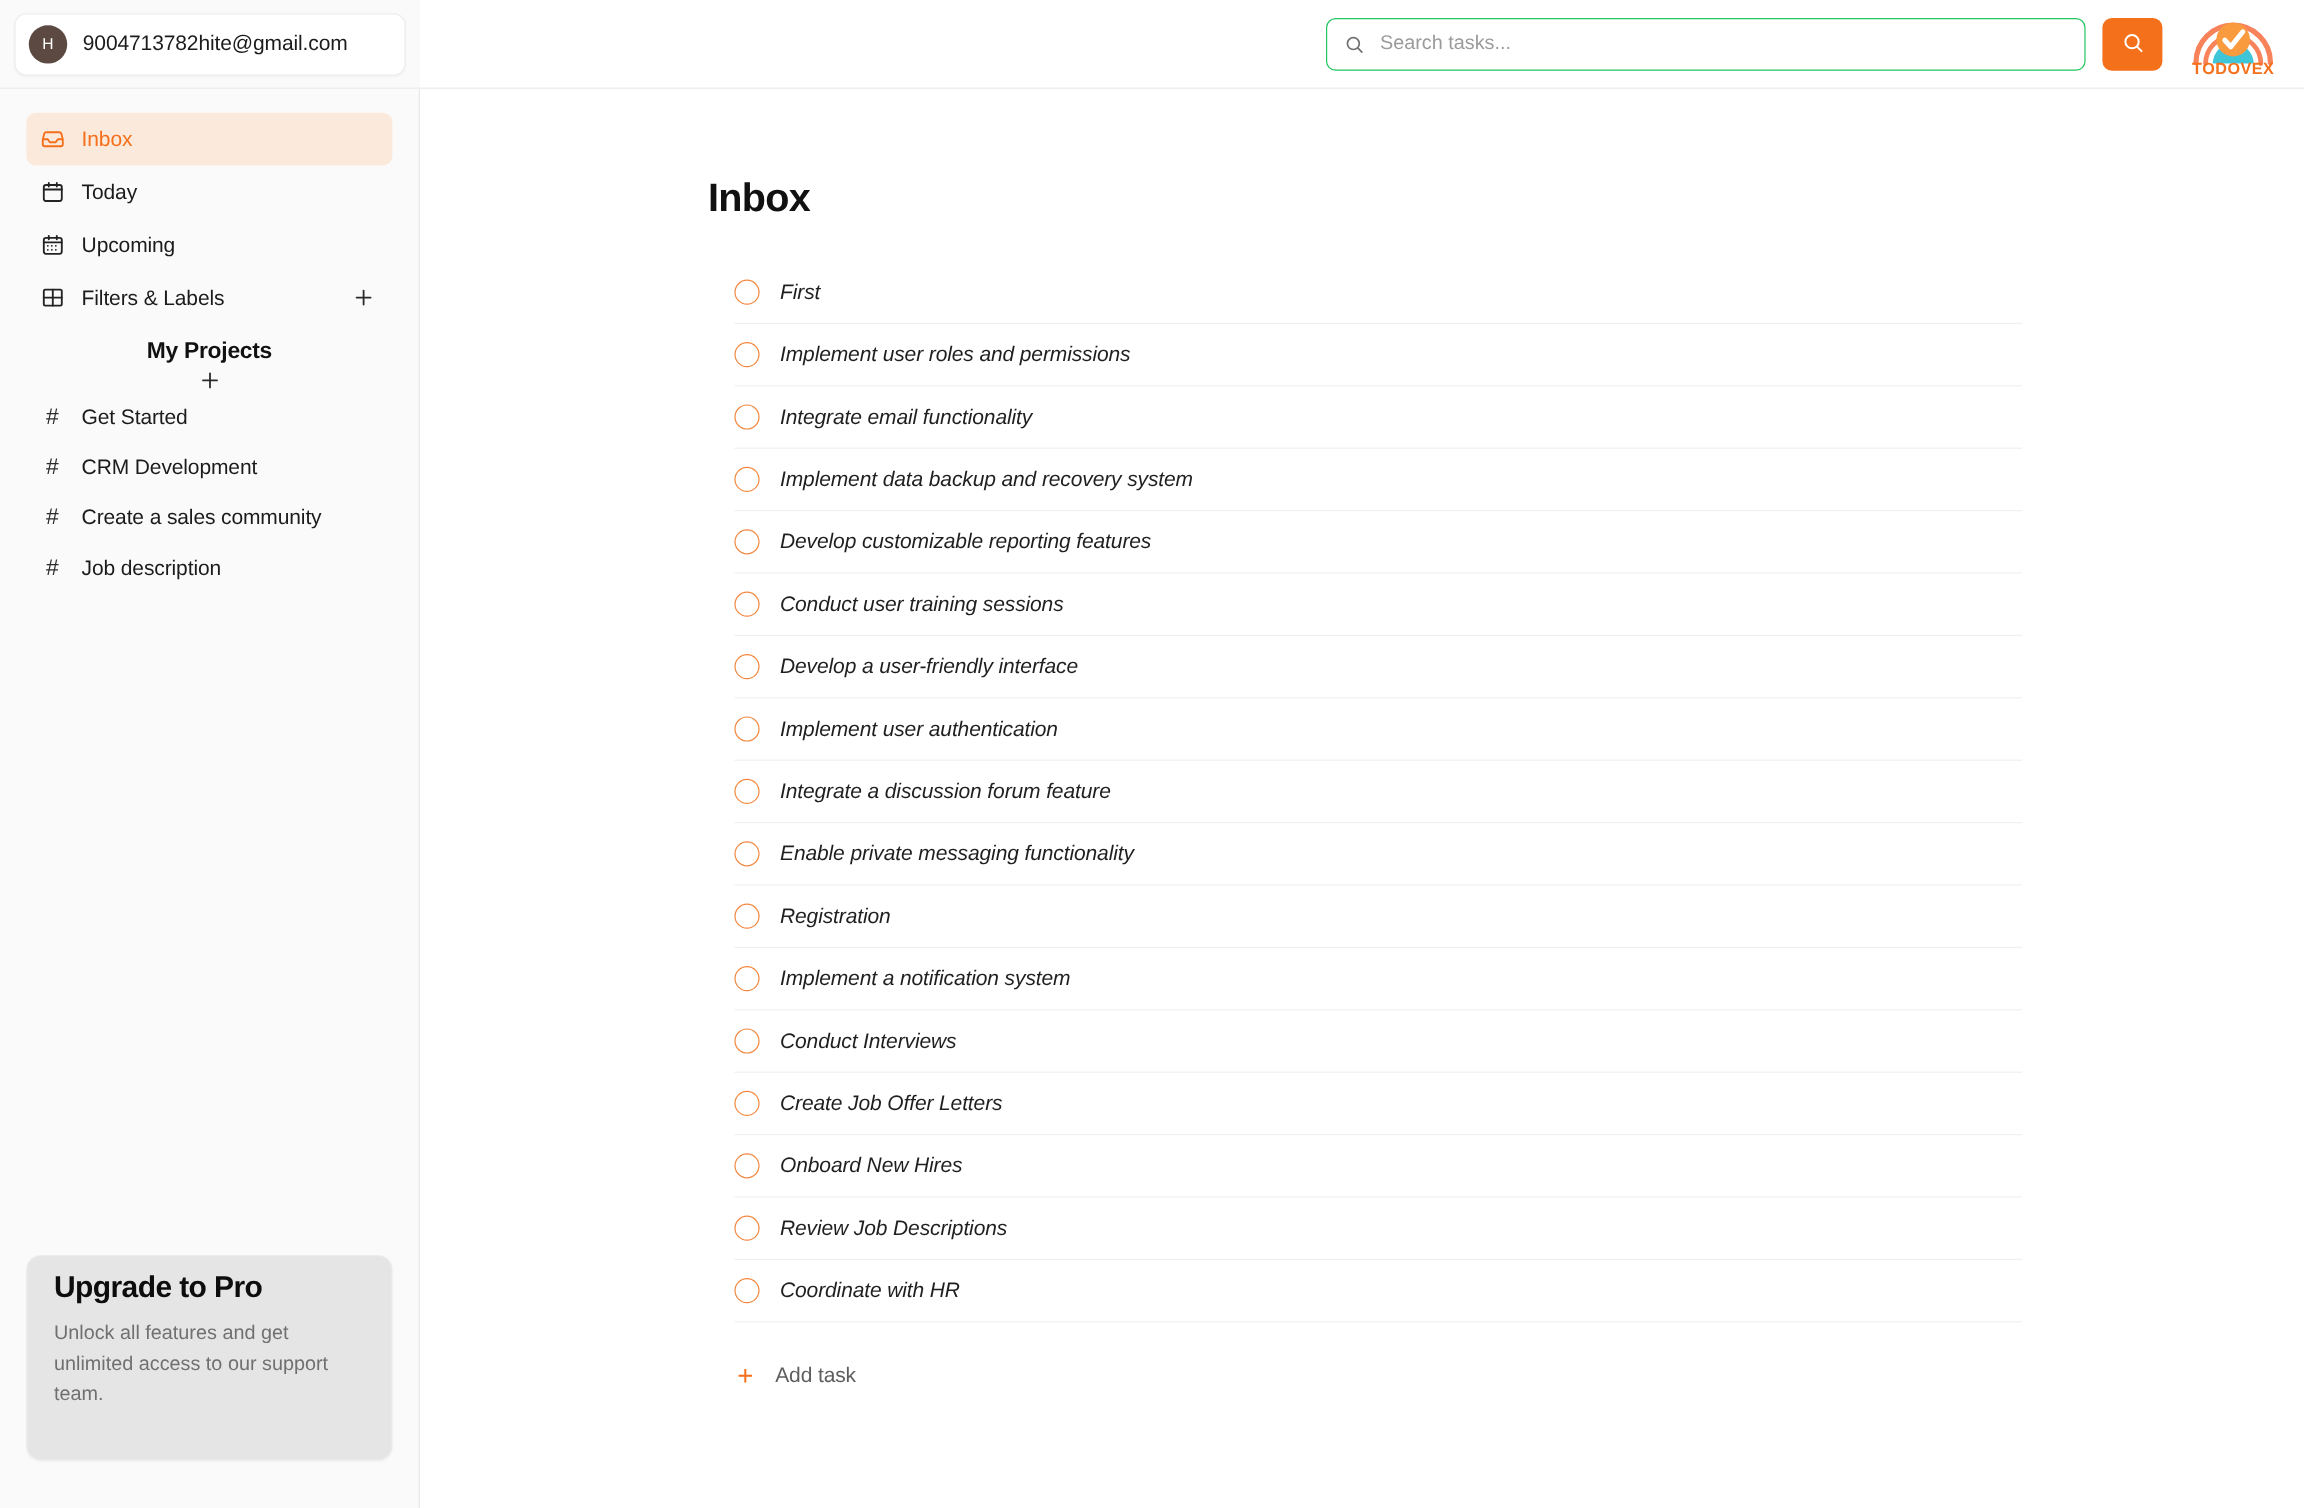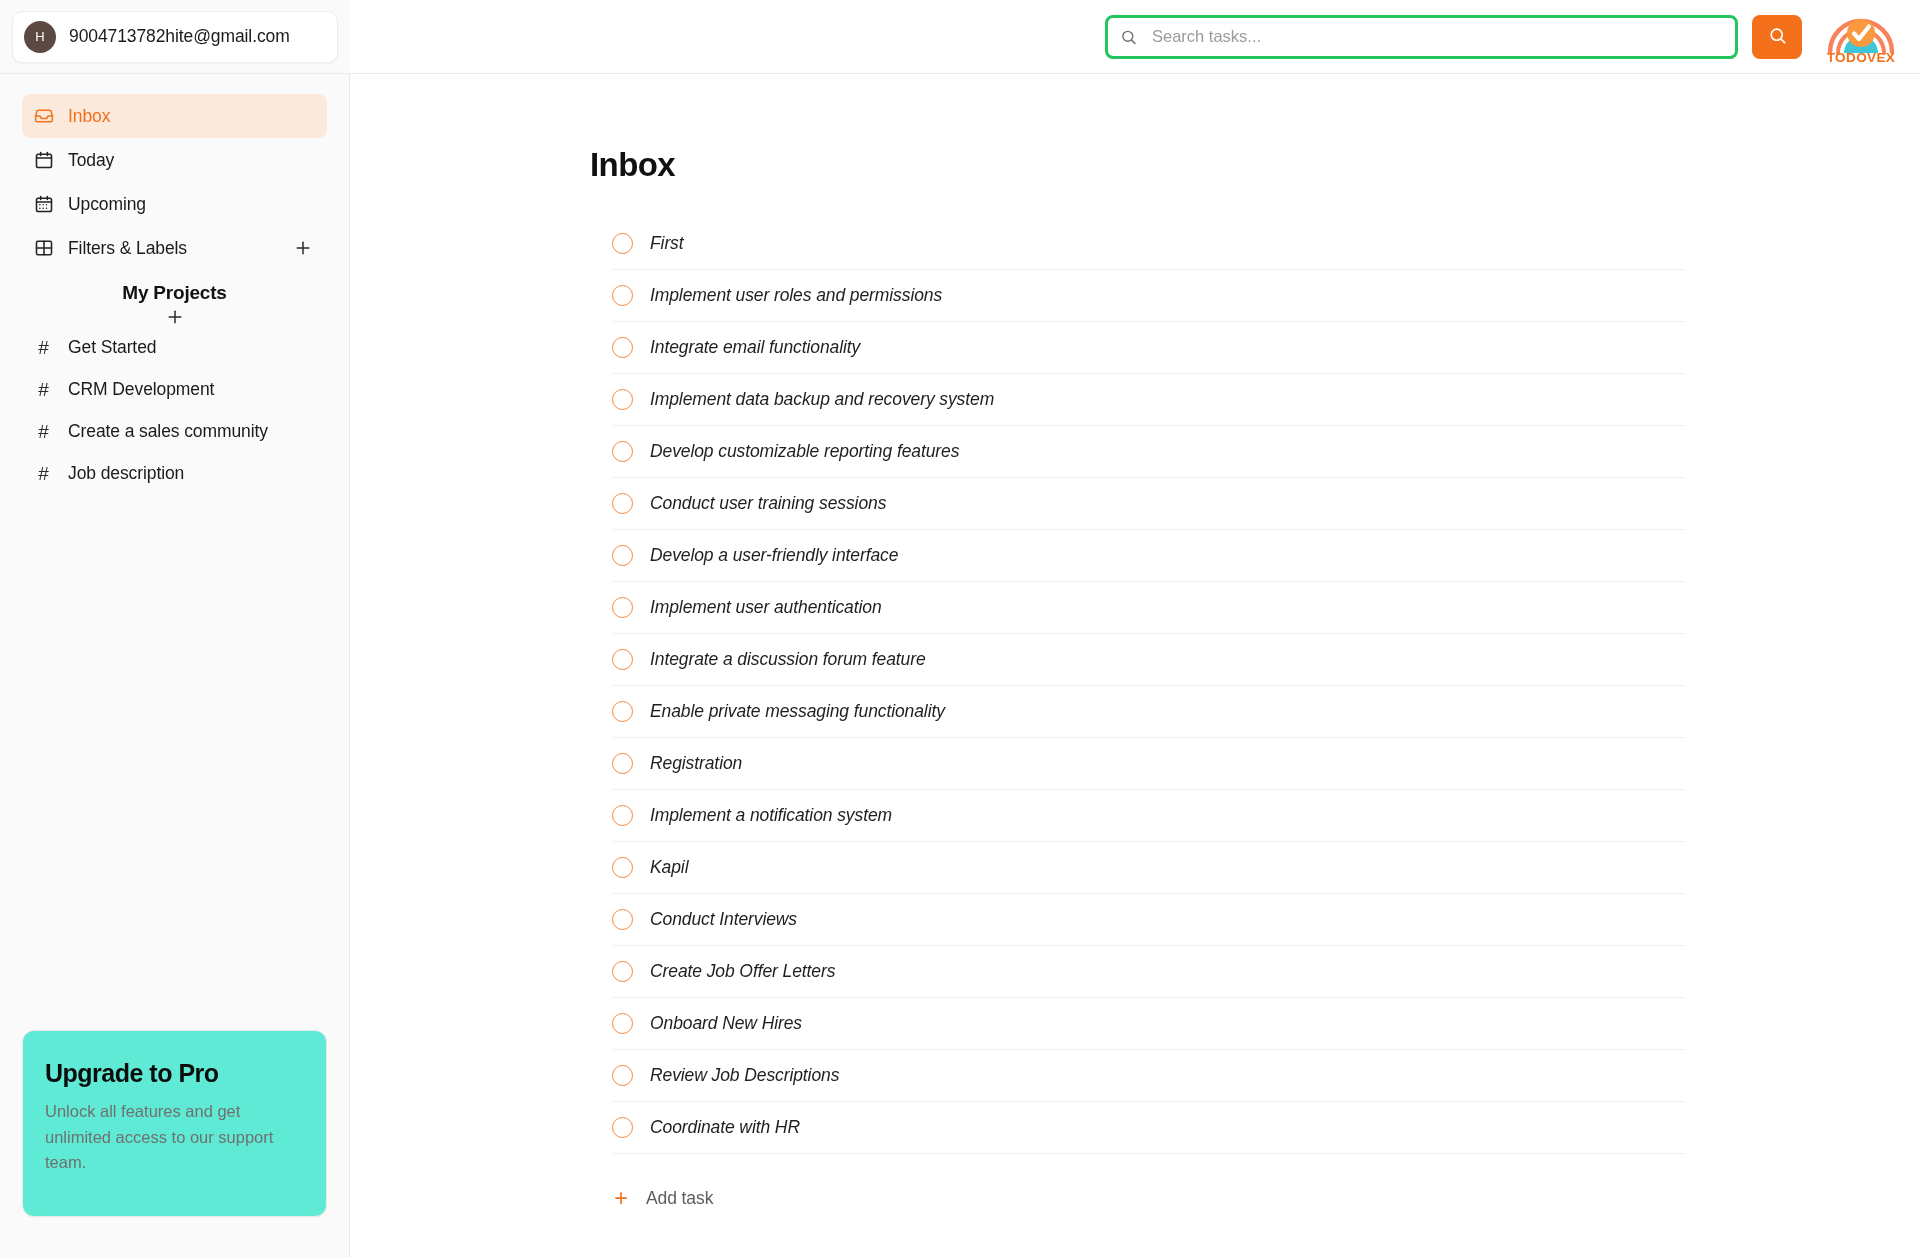--- a/index.html
+++ b/index.html
@@ -92,21 +92,21 @@
 
   .search-wrap {
     position: relative;
     width: 633px;
     height: 44px;
   }
 
   .search-input {
     width: 100%;
     height: 100%;
-    border: 3px solid #22c55e;
+    border: 1px solid #22c55e;
     border-radius: 8px;
     padding: 0 14px 0 44px;
     font-size: 16.5px;
     font-family: "Liberation Sans", sans-serif;
     color: #2b2b2b;
     background: #fff;
     outline: none;
   }
   .search-input::placeholder { color: #9b9b9b; }
 
@@ -231,24 +231,24 @@
     text-align: center;
     font-size: 19px;
     color: #2b2b2b;
     flex: none;
     line-height: 1;
   }
 
   .sidebar-spacer { flex: 1; }
 
   .upgrade-card {
-    background: #5eead4;
+    background: #e5e5e5;
     border: 1px solid #EAEAEA;
     border-radius: 12px;
-    padding: 28px 22px 26px 22px;
+    padding: 12px 22px 26px 22px;
     margin-bottom: 40px;
     box-shadow: 0 1px 2px rgba(0,0,0,0.03);
   }
   .upgrade-title {
     font-size: 25px;
     font-weight: 700;
     color: #0d0d0d;
     letter-spacing: -0.5px;
     margin-bottom: 11px;
   }
@@ -552,24 +552,20 @@
           <div class="task-row">
             <span class="checkbox"></span>
             <span class="task-label">Registration</span>
           </div>
           <div class="task-row">
             <span class="checkbox"></span>
             <span class="task-label">Implement a notification system</span>
           </div>
           <div class="task-row">
             <span class="checkbox"></span>
-            <span class="task-label">Kapil</span>
-          </div>
-          <div class="task-row">
-            <span class="checkbox"></span>
             <span class="task-label">Conduct Interviews</span>
           </div>
           <div class="task-row">
             <span class="checkbox"></span>
             <span class="task-label">Create Job Offer Letters</span>
           </div>
           <div class="task-row">
             <span class="checkbox"></span>
             <span class="task-label">Onboard New Hires</span>
           </div>

